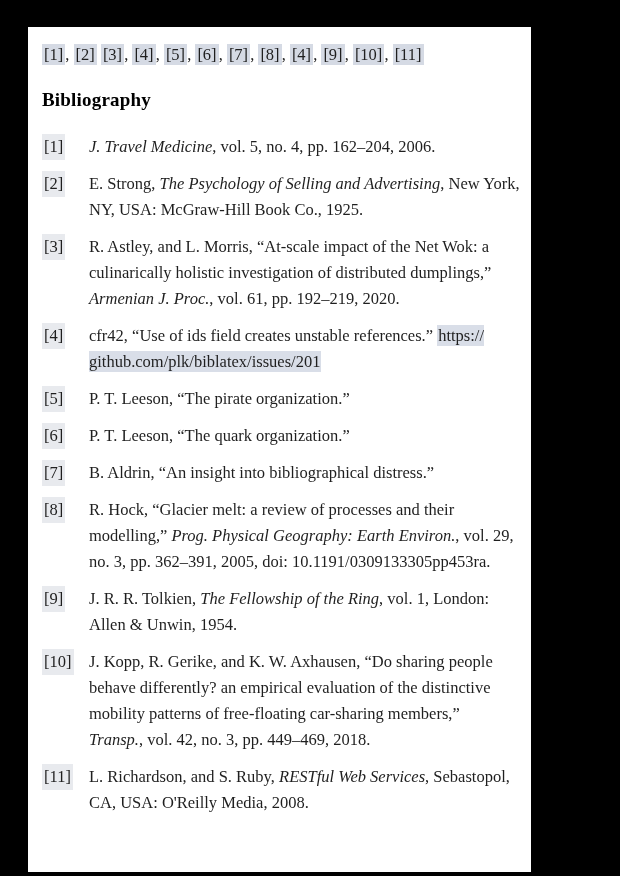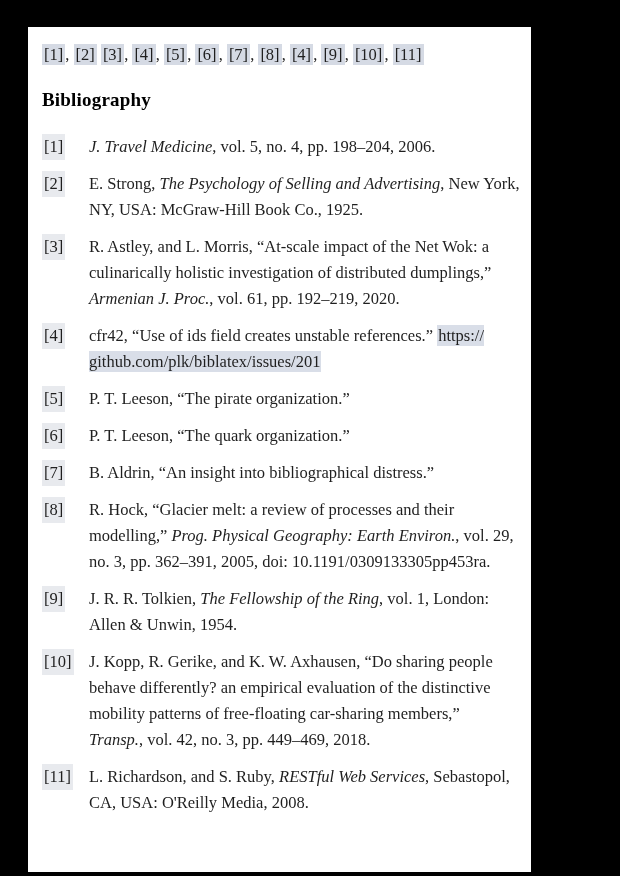--- a/index.html
+++ b/index.html
@@ -61,21 +61,21 @@
 </head>
 <body>
 
 <div class="page">
   <div class="content">
     <div class="citation-line"><span class="cite-hl">[1]</span><span>, </span><span class="cite-hl">[2]</span><span> </span><span class="cite-hl">[3]</span><span>, </span><span class="cite-hl">[4]</span><span>, </span><span class="cite-hl">[5]</span><span>, </span><span class="cite-hl">[6]</span><span>, </span><span class="cite-hl">[7]</span><span>, </span><span class="cite-hl">[8]</span><span>, </span><span class="cite-hl">[4]</span><span>, </span><span class="cite-hl">[9]</span><span>, </span><span class="cite-hl">[10]</span><span>, </span><span class="cite-hl">[11]</span></div>
     <h1 class="heading">Bibliography</h1>
     <div class="ref-list">
         <div class="ref-entry">
           <span class="ref-label">[1]</span>
-          <div class="ref-text"><span class="it">J. Travel Medicine</span><span>, vol. 5, no. 4, pp. 198–204, 2006.</span></div>
+          <div class="ref-text"><span class="it">J. Travel Medicine</span><span>, vol. 5, no. 4, pp. 162–204, 2006.</span></div>
         </div>
         <div class="ref-entry">
           <span class="ref-label">[2]</span>
           <div class="ref-text"><span>E. Strong, </span><span class="it">The Psychology of Selling and Advertising</span><span>, New York,
 NY, USA: McGraw-Hill Book Co., 1925.</span></div>
         </div>
         <div class="ref-entry">
           <span class="ref-label">[3]</span>
           <div class="ref-text"><span>R. Astley, and L. Morris, “At-scale impact of the Net Wok: a
 culinarically holistic investigation of distributed dumplings,”

